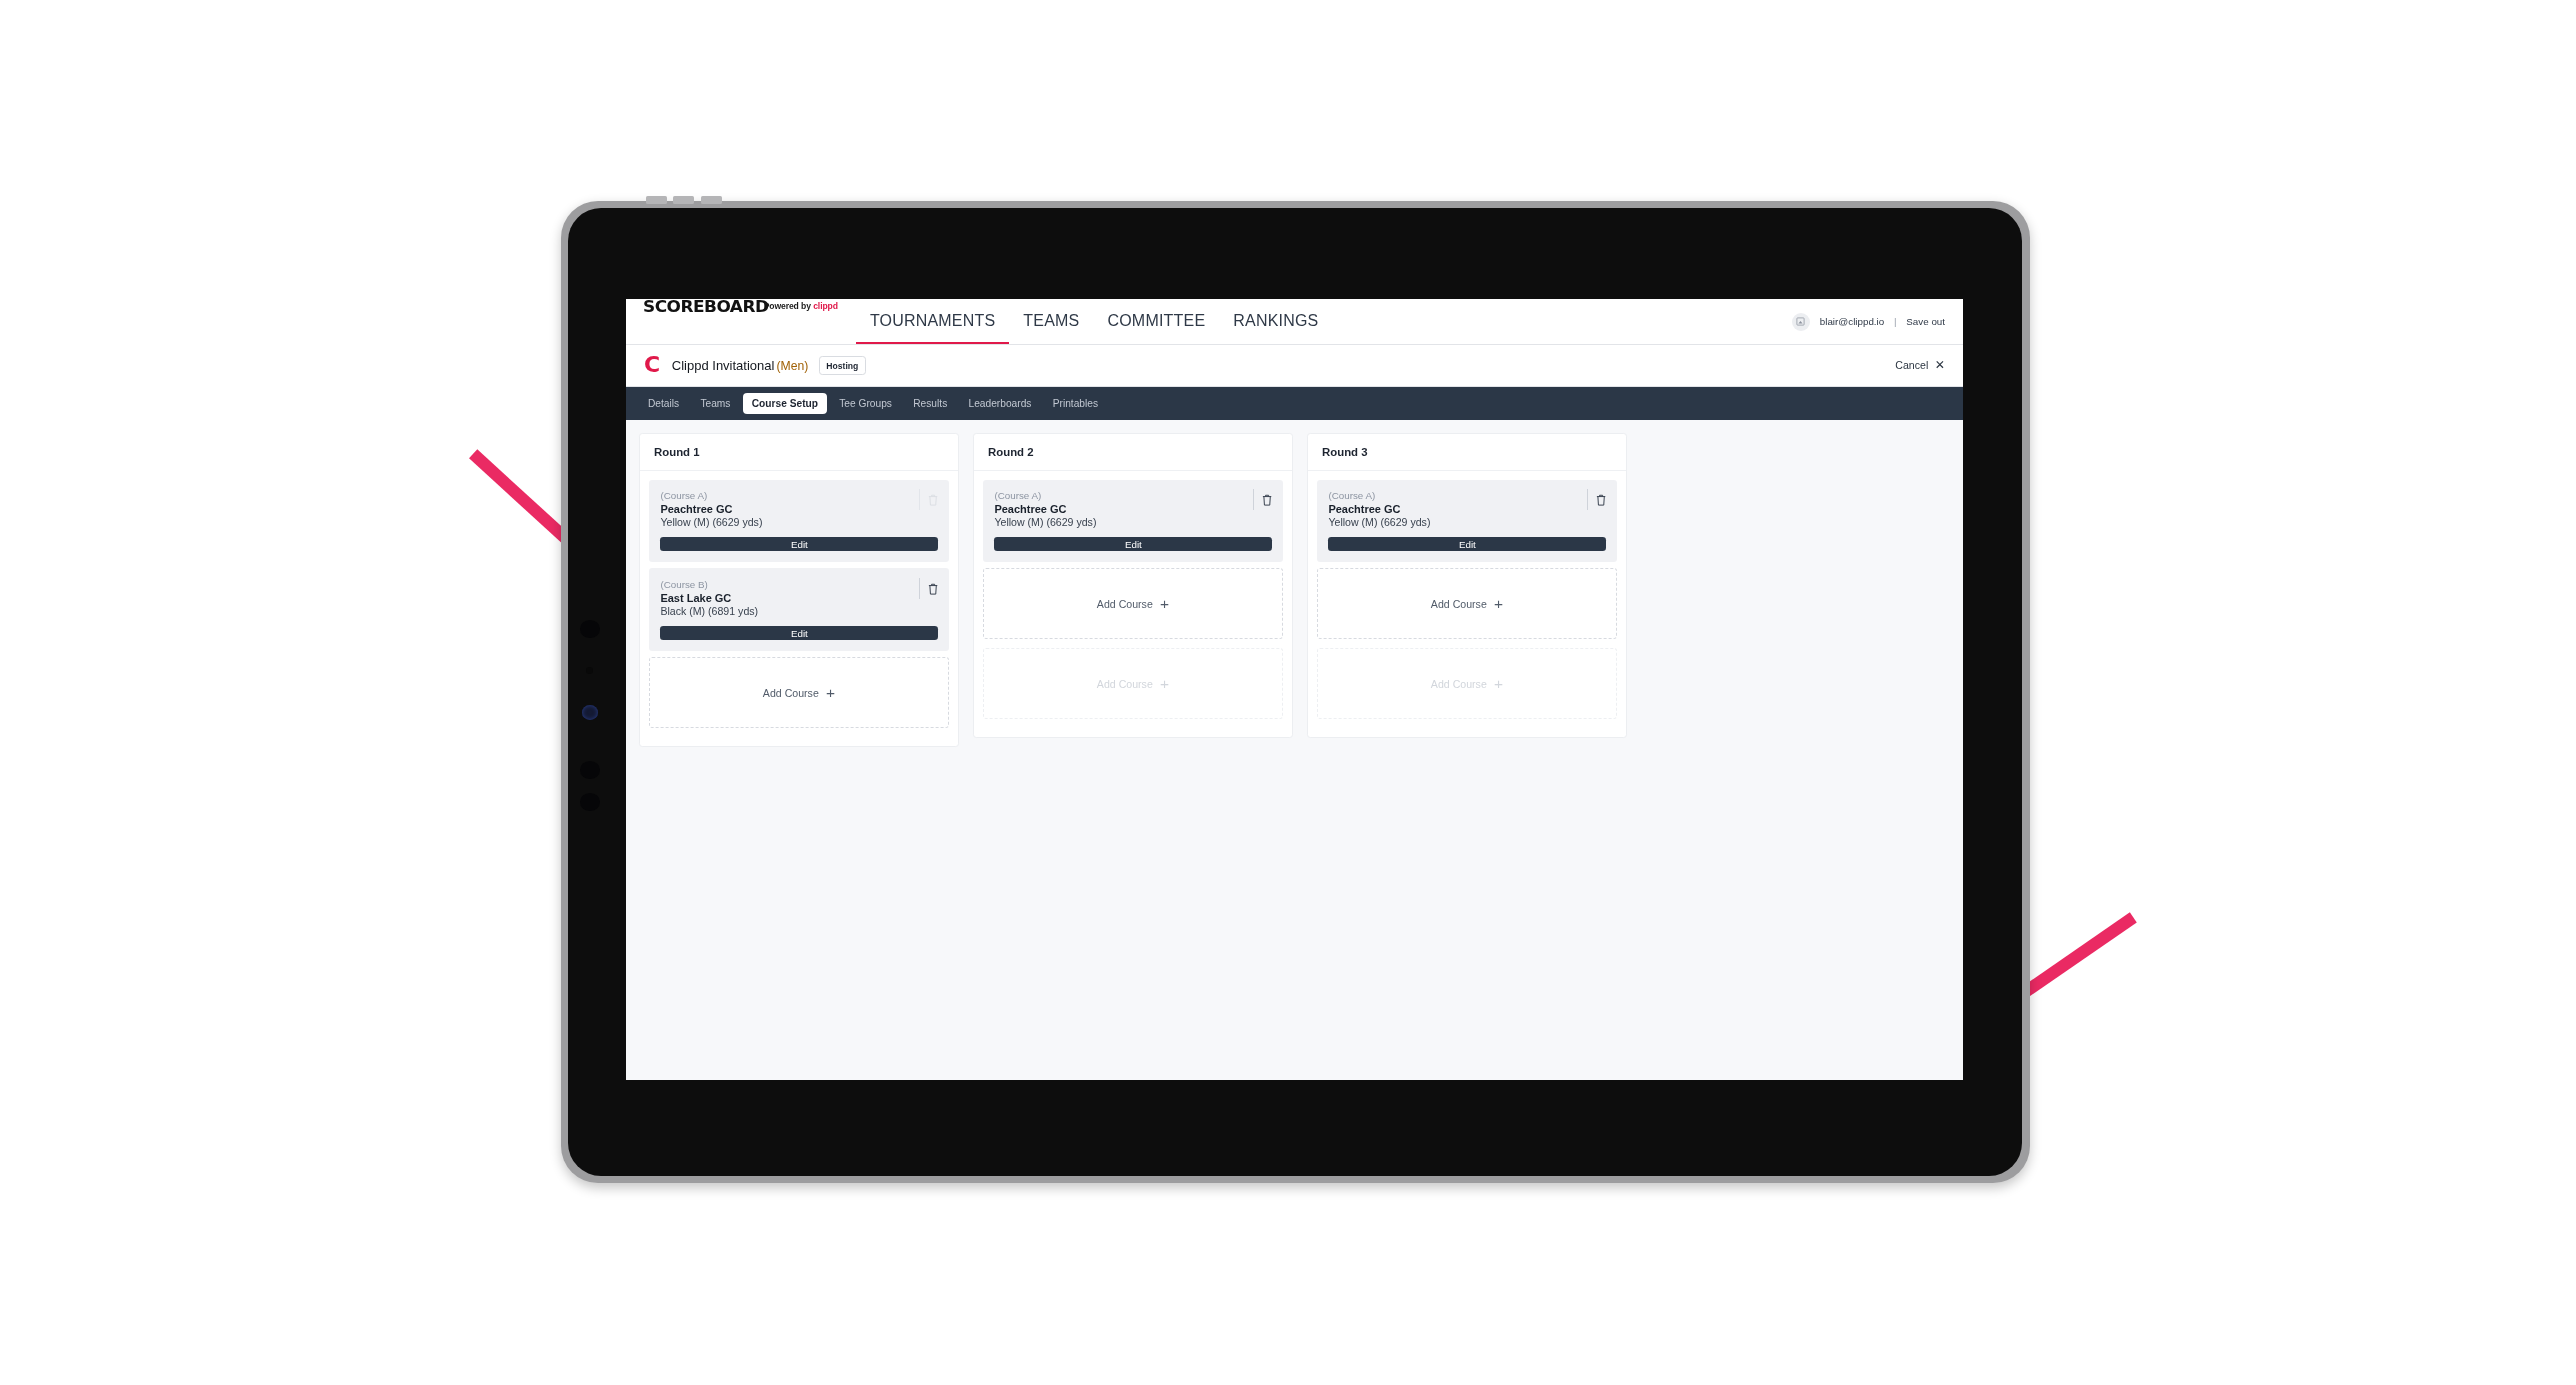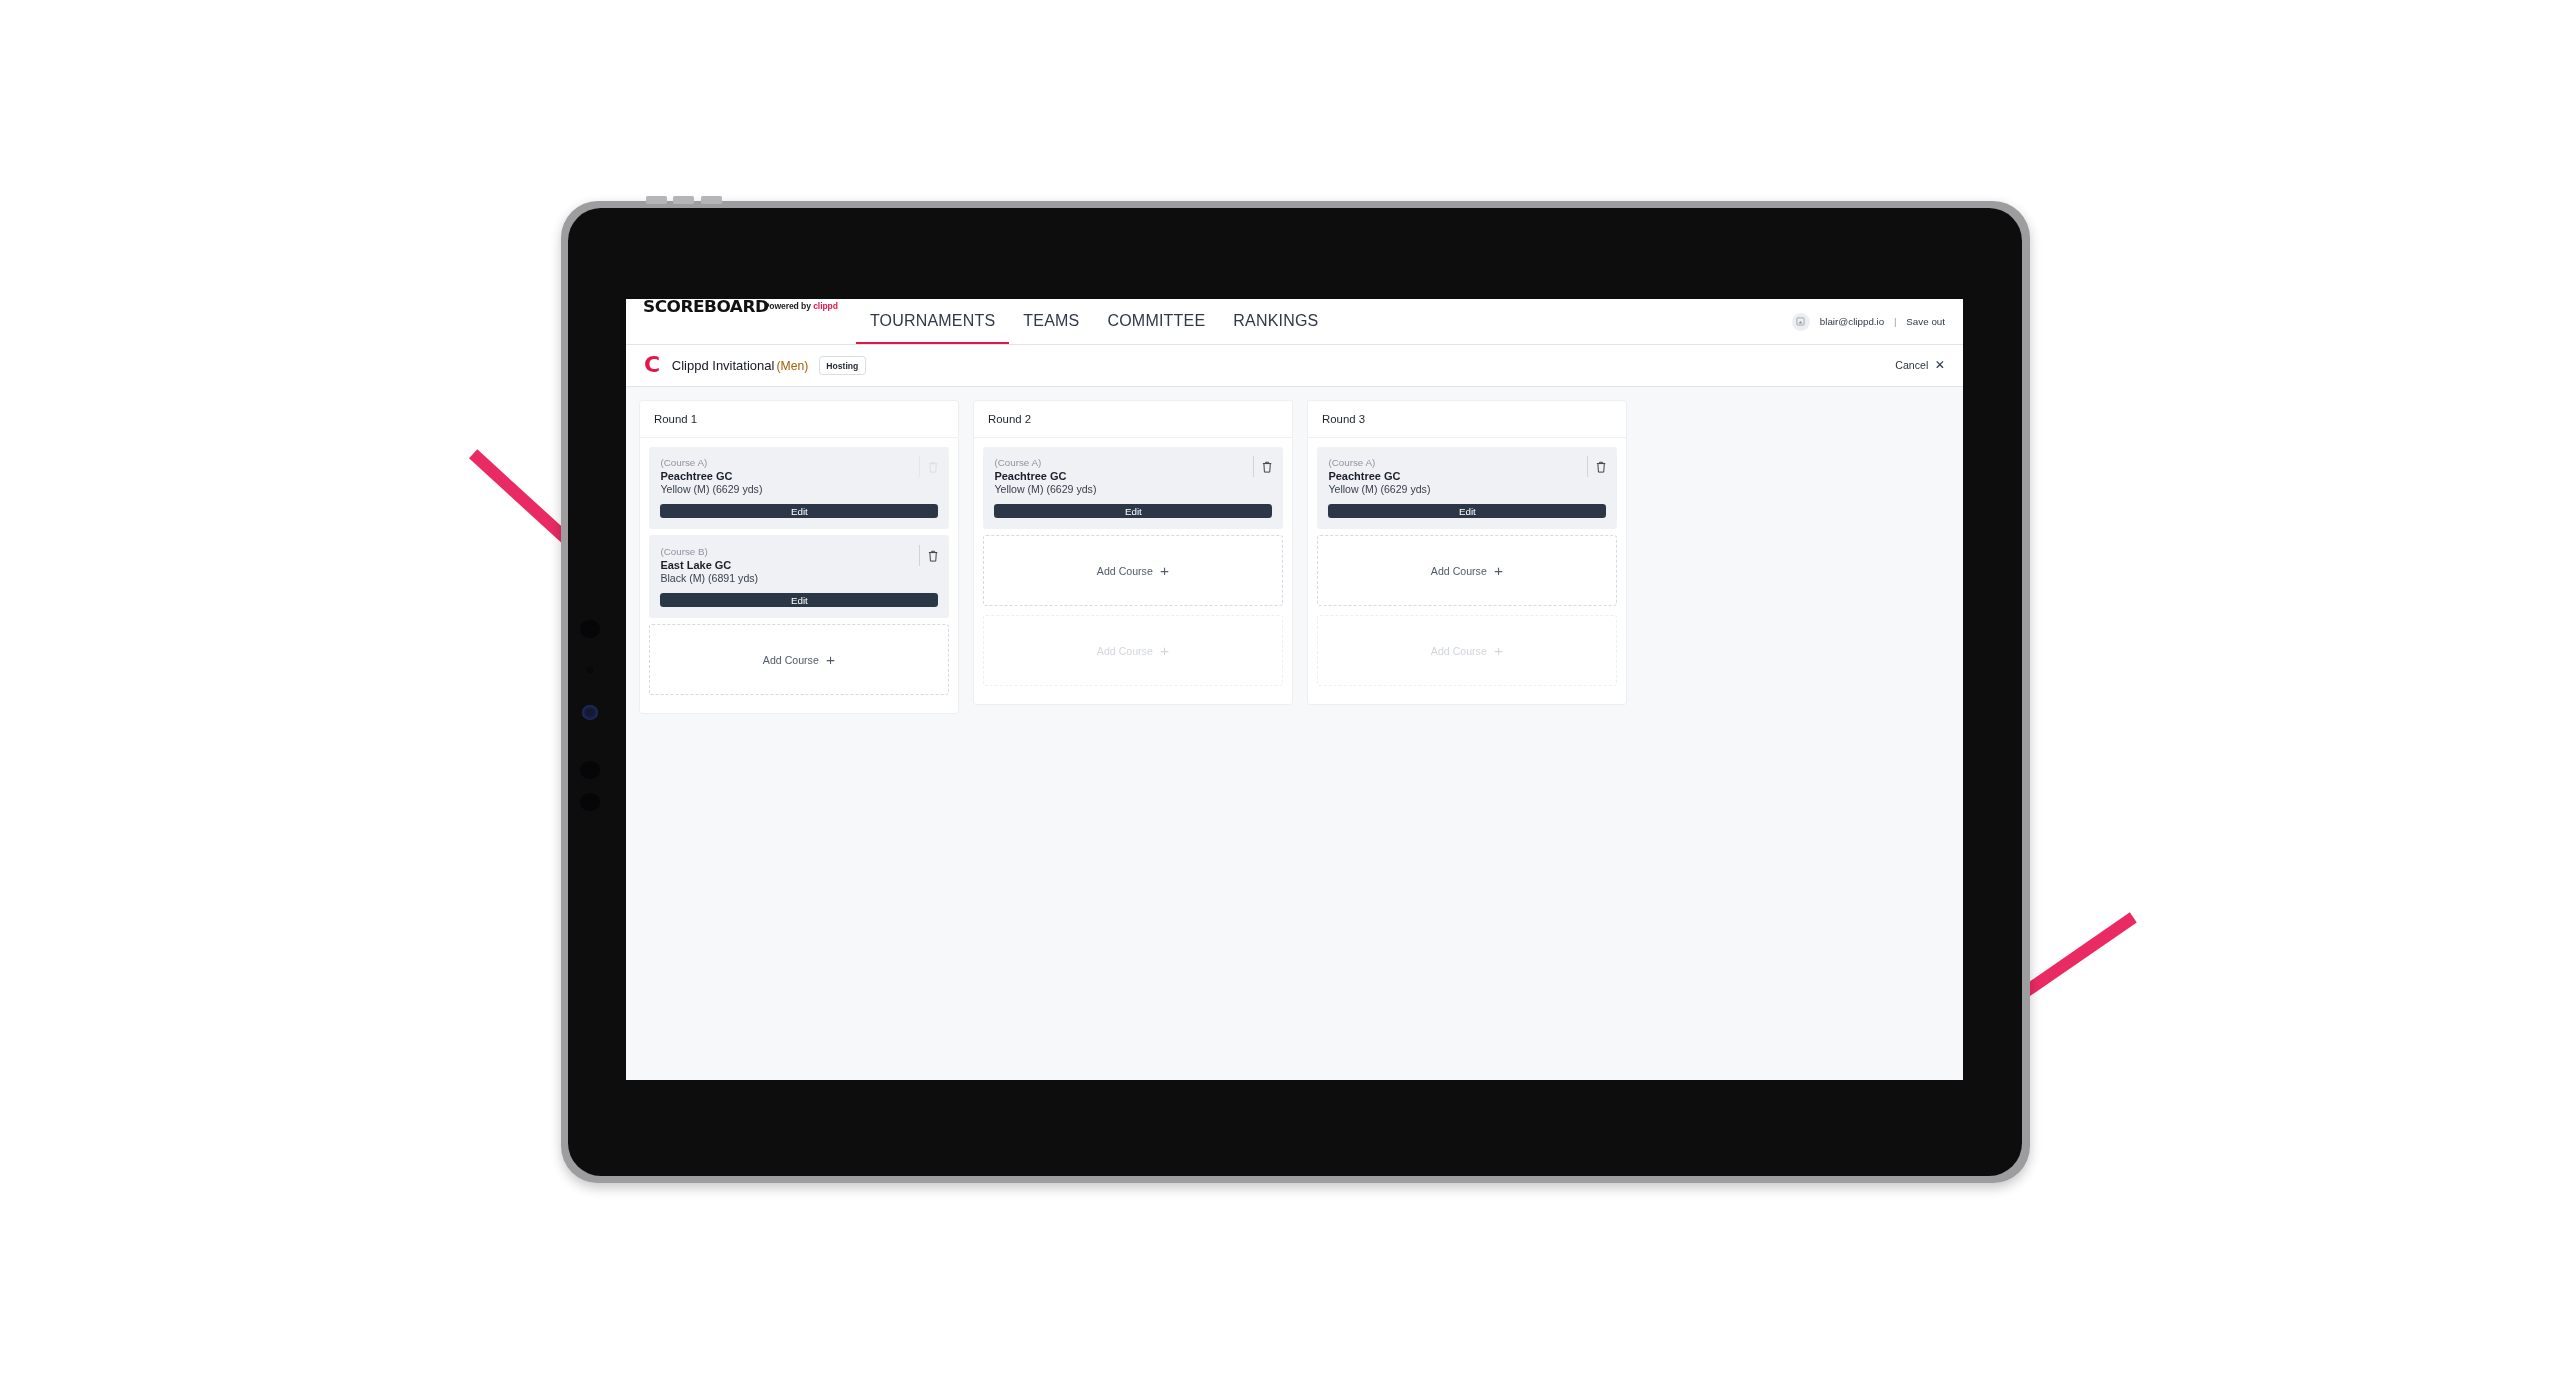--- a/index.html
+++ b/index.html
@@ -200,21 +200,21 @@
     width: 320px;
     background: #ffffff;
     border: 0.8px solid #eceef1;
     border-radius: 3.3px;
     padding-bottom: 8.2px;
     flex: 0 0 auto;
   }
   .round-head {
     padding: 12.2px 14px;
     font-size: 11.4px;
-    font-weight: 400;
+    font-weight: 700;
     color: #1d2430;
     border-bottom: 0.8px solid #eef0f3;
   }
   .round-body { padding: 8.2px 9px 0 9px; }
 
   .course-card {
     background: #f0f1f4;
     border-radius: 3.3px;
     padding: 10.6px 10.6px 10.6px 11.4px;
     margin-bottom: 6.5px;
@@ -320,20 +320,29 @@
       <div id="clippd-logo">C</div>
       <div id="tour-title">Clippd Invitational</div>
       <div id="tour-gender">(Men)</div>
       <div id="hosting-badge">Hosting</div>
       <div id="cancel-btn">
         <span>Cancel</span>
         <span id="cancel-x">✕</span>
       </div>
     </div>
 
+    <div id="subtabs">
+      <div class="subtab">Details</div>
+      <div class="subtab">Teams</div>
+      <div class="subtab active">Course Setup</div>
+      <div class="subtab">Tee Groups</div>
+      <div class="subtab">Results</div>
+      <div class="subtab">Leaderboards</div>
+      <div class="subtab">Printables</div>
+    </div>
 
     <div id="content">
 
       <div class="round-col">
         <div class="round-head">Round 1</div>
         <div class="round-body">
 
           <div class="course-card">
             <div class="course-label">(Course A)</div>
             <div class="course-name">Peachtree GC</div>

